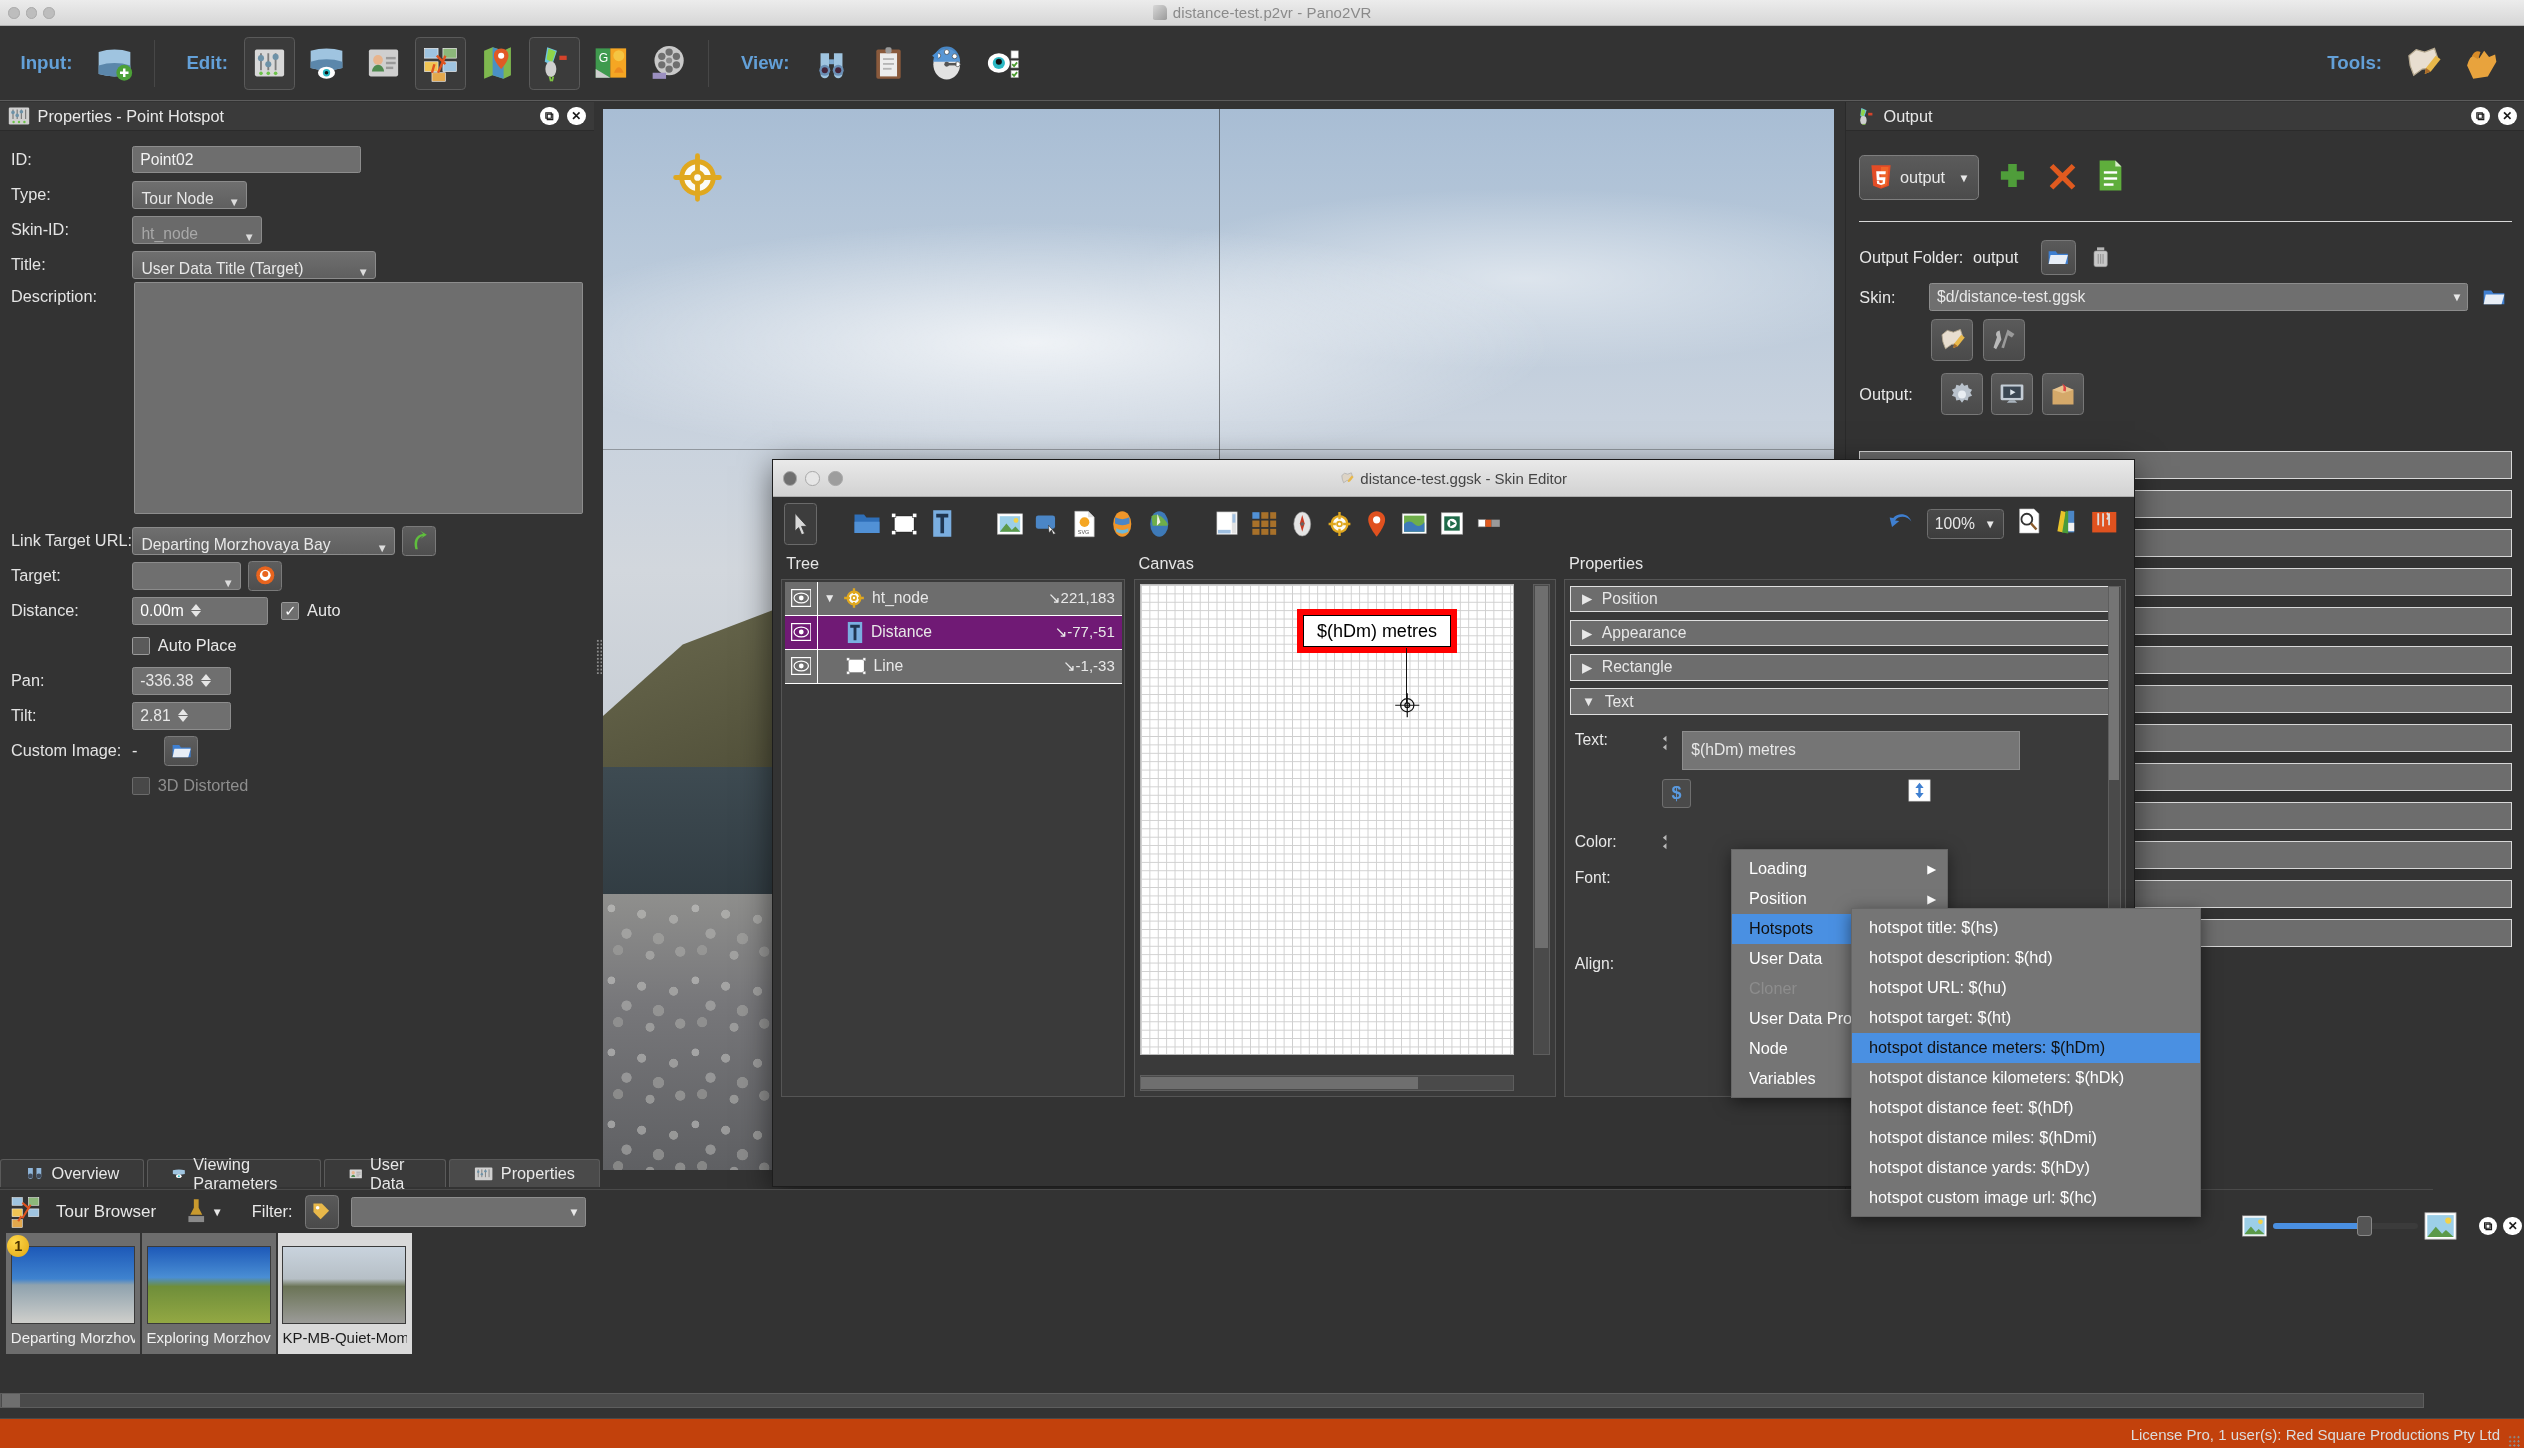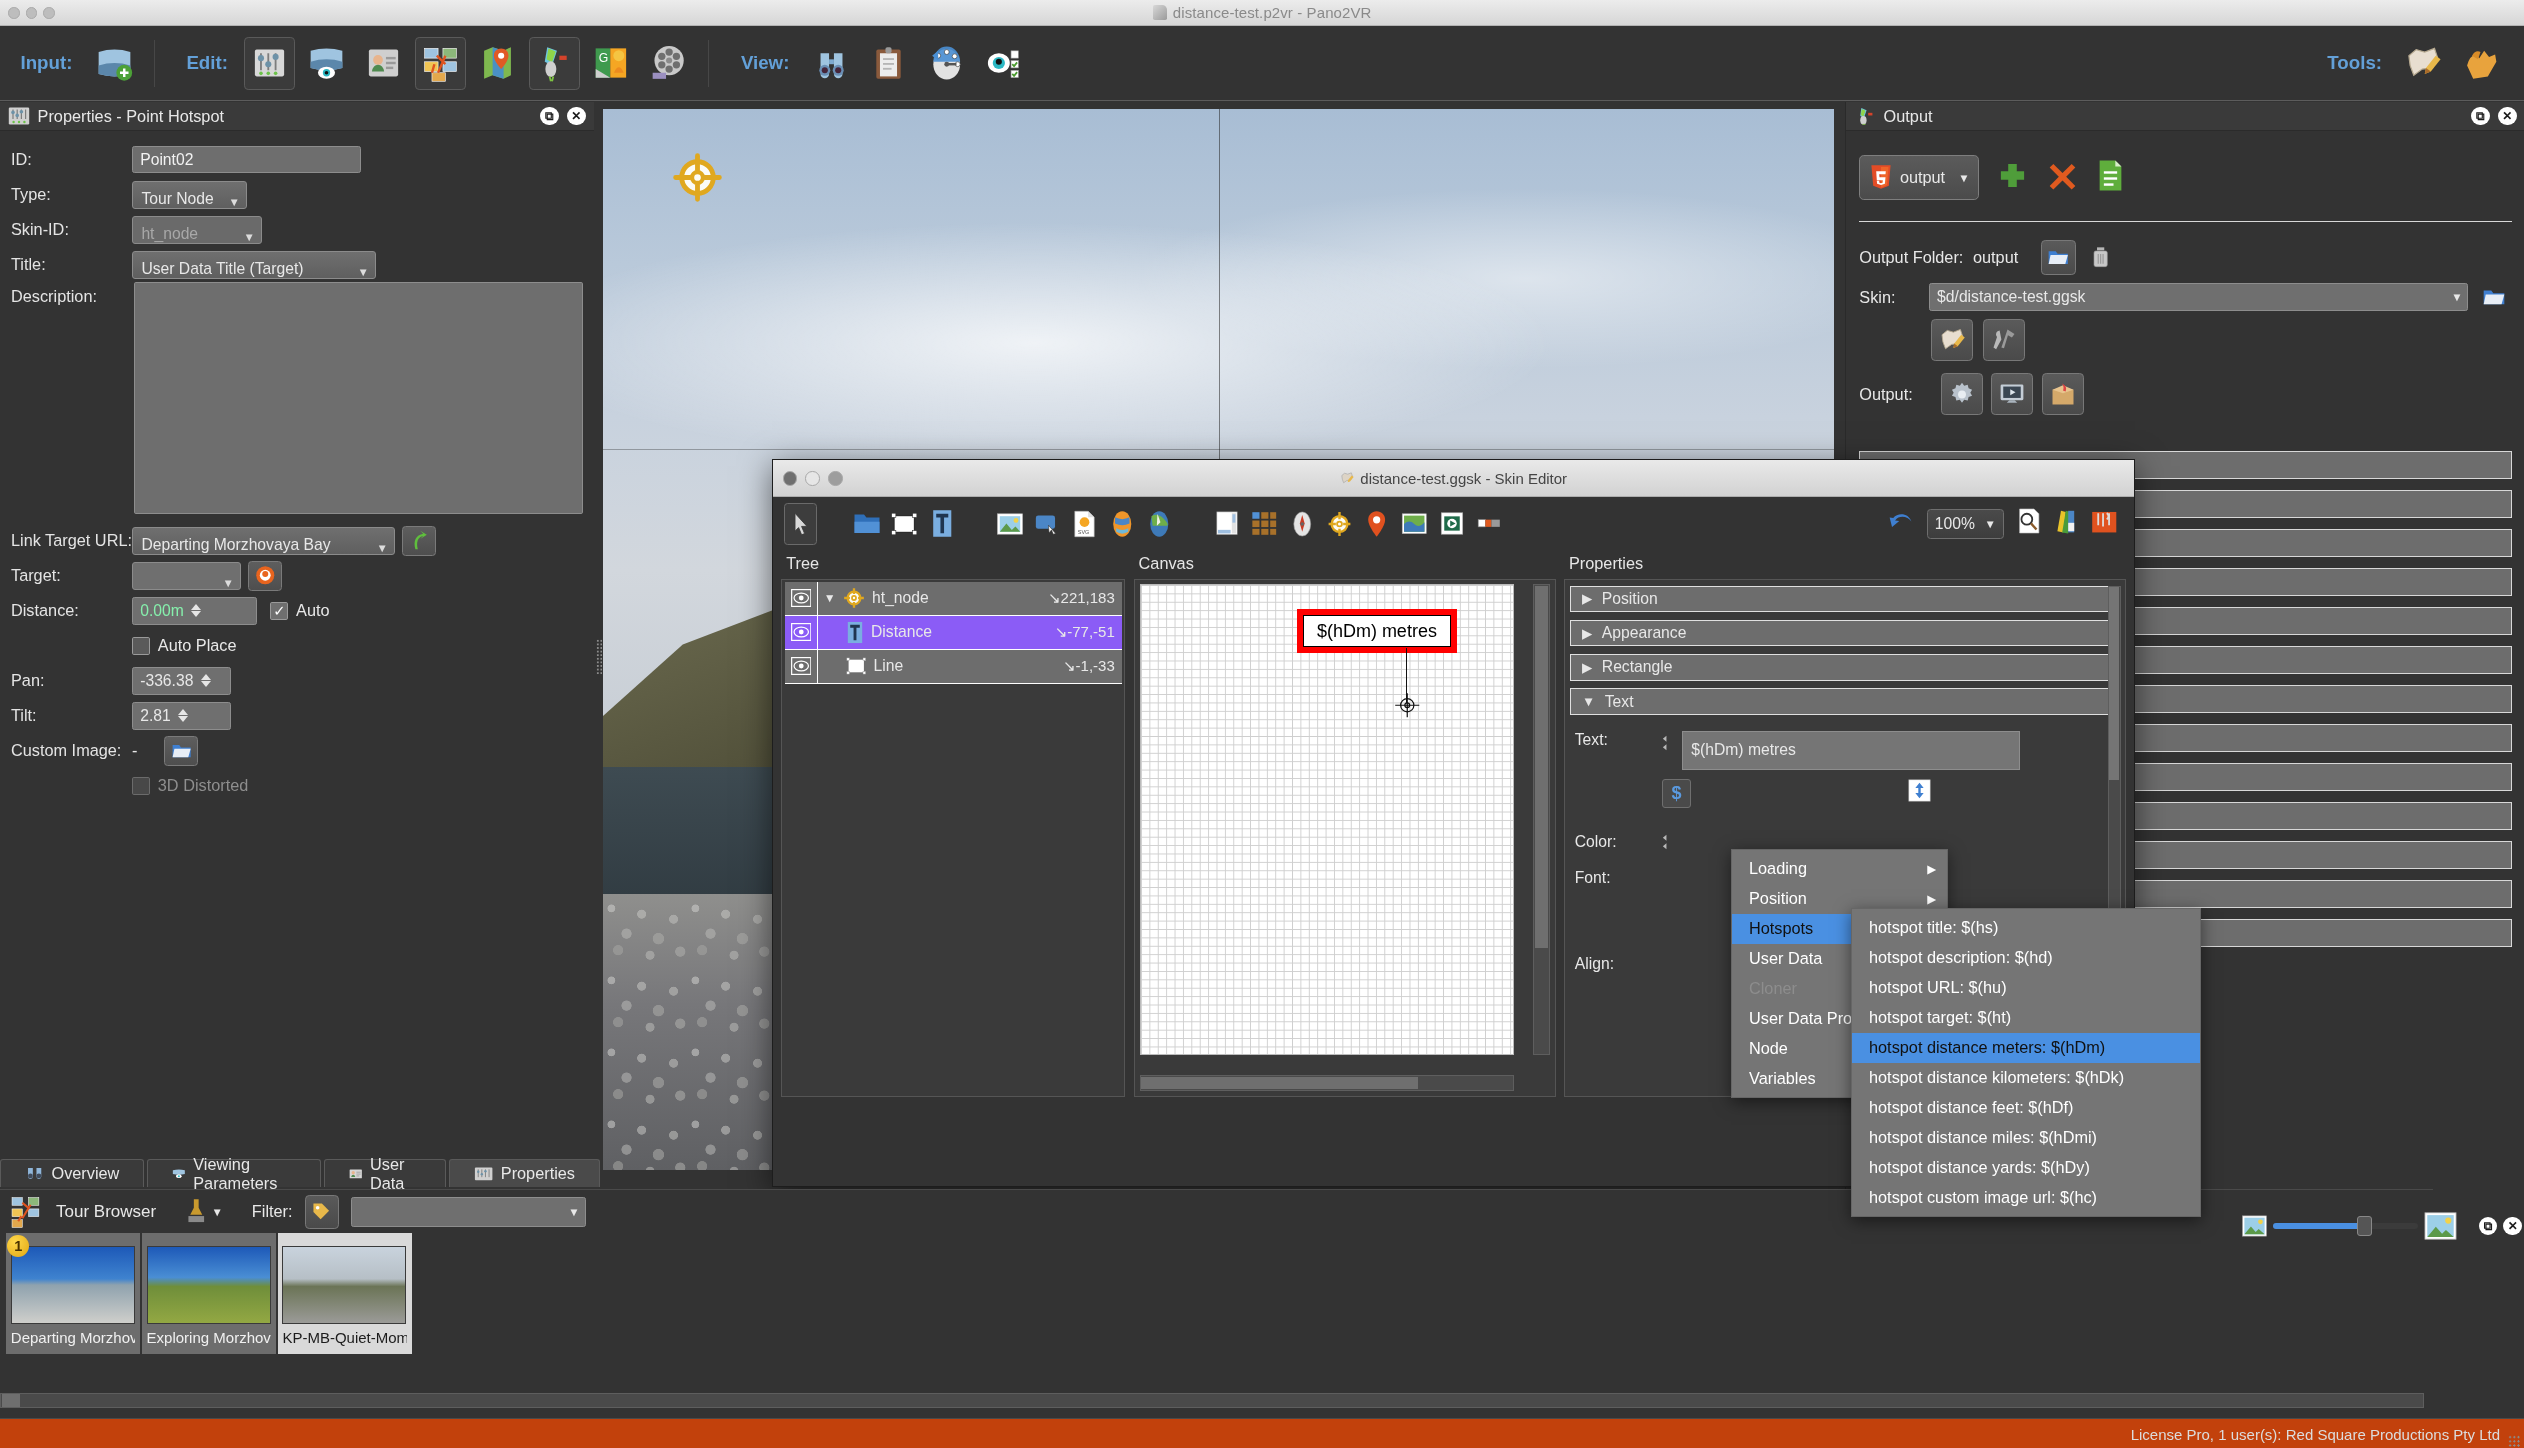--- a/index.html
+++ b/index.html
@@ -113,21 +113,21 @@
   .sw-tool{width:35px;height:35px;display:flex;align-items:center;justify-content:center;}
   .sw-tool.sel{border:0.6px solid #6a6a6a;background:#3d3d3d;border-radius:3.6px;width:33px;height:42px;}
   .sw-gap{width:28px;}
   .zoombox{height:30px;min-width:65px;background:linear-gradient(#4a4a4a,#3d3d3d);border:0.6px solid #6e6e6e;
     border-radius:3.6px;display:flex;align-items:center;gap:9.6px;padding:0 7.2px;font-size:15.7px;}
   .sw-cols{display:flex;height:638px;padding:0 8.4px;gap:8.4px;}
   .col-h{font-size:16.3px;color:#e6e6e6;margin:3.6px 0 6px 4.8px;}
   .tree-col{width:344px;}
   .tree-box{border:0.6px solid #555;background:#3a3a3a;height:518px;padding:2.4px;}
   .trow{display:flex;align-items:center;height:34px;border-bottom:1.2px solid #ffffff;background:#6d6d6d;}
-  .trow.sel{background:#8b5cf6;}
+  .trow.sel{background:#701a75;}
   .teye{width:33px;height:33px;display:flex;align-items:center;justify-content:center;border-right:1.2px solid #fff;flex:0 0 auto;}
   .tname{display:flex;align-items:center;gap:7.2px;padding-left:6px;font-size:15.7px;flex:1;}
   .tcoord{font-size:15px;padding-right:7.2px;white-space:nowrap;}
   .canvas-col{width:422px;}
   .canvas-box{border:0.6px solid #555;background:#3a3a3a;height:518px;padding:3.6px;position:relative;}
   .grid{position:absolute;left:4.8px;top:4.8px;width:374px;height:471px;background:#fff;
     background-image:linear-gradient(to right,#cfcfcf 0.6px,transparent 0.6px),linear-gradient(to bottom,#cfcfcf 0.6px,transparent 0.6px);
     background-size:8.4px 8.4px;border:0.6px solid #bbb;}
   .texel{position:absolute;left:162px;top:30px;background:#fff;border:1.8px solid #000;padding:4.2px 13.3px;
     font-size:18px;color:#000;white-space:nowrap;outline:6px solid #ff0000;}
@@ -458,21 +458,21 @@
       <span class="sqbtn">
         <svg width="20.5" height="20.5" viewBox="0 0 34 34">
           <circle cx="17" cy="17" r="15" fill="#e8641e"></circle>
             <circle cx="17" cy="17" r="9" fill="#fff"></circle>
             <circle cx="17" cy="15" r="5" fill="#e8641e"></circle>
         </svg>
       </span>
     </div>
     <div class="frow">
       <span class="flab">Distance:</span>
-      <span class="spin" style="width:125px;color:#86efac">
+      <span class="spin" style="width:136px;color:#ffffff">
         <span>0.00m</span>
         <span class="spinbtns">
             <i class="up"></i>
             <i class="dn"></i>
           </span>
       </span>
       <span class="chk" style="margin-left:13.3px">✓</span>
       <span class="chklab">Auto</span>
     </div>
     <div class="frow">

